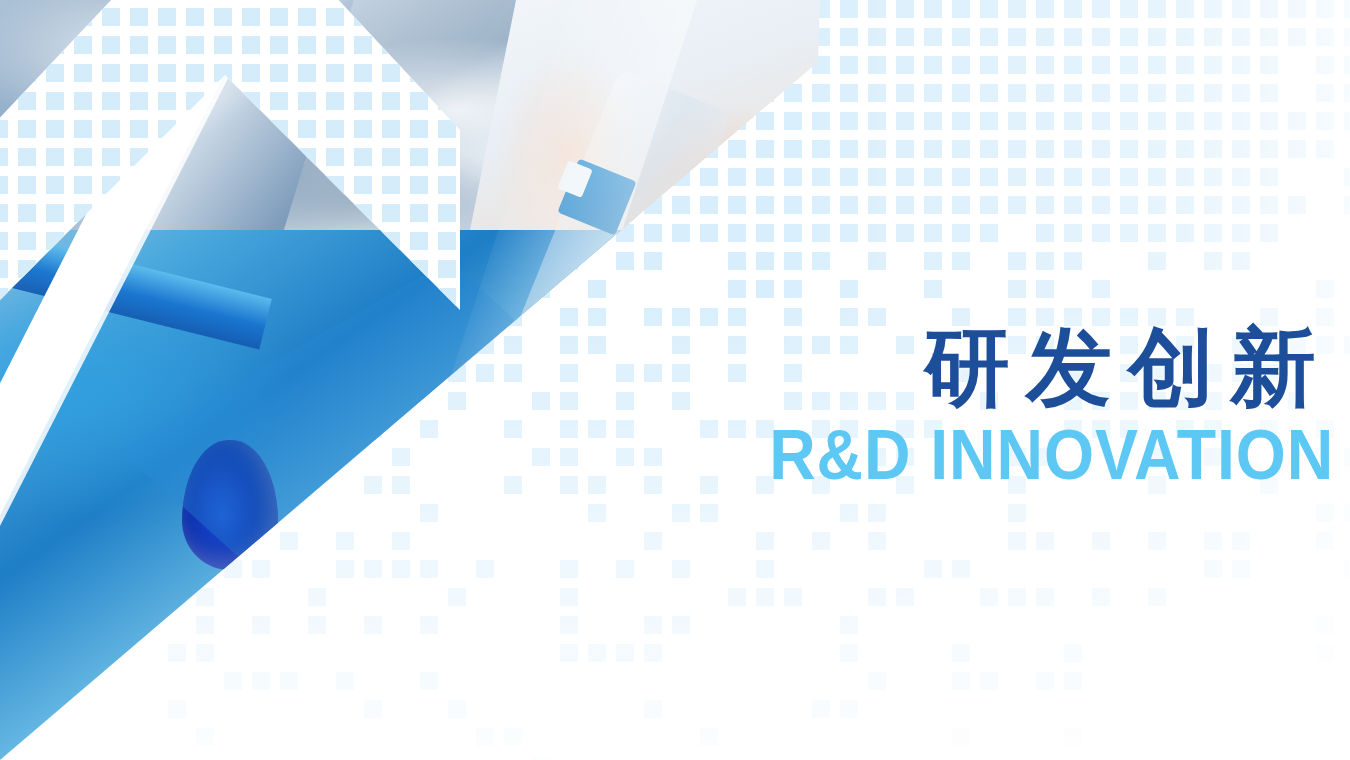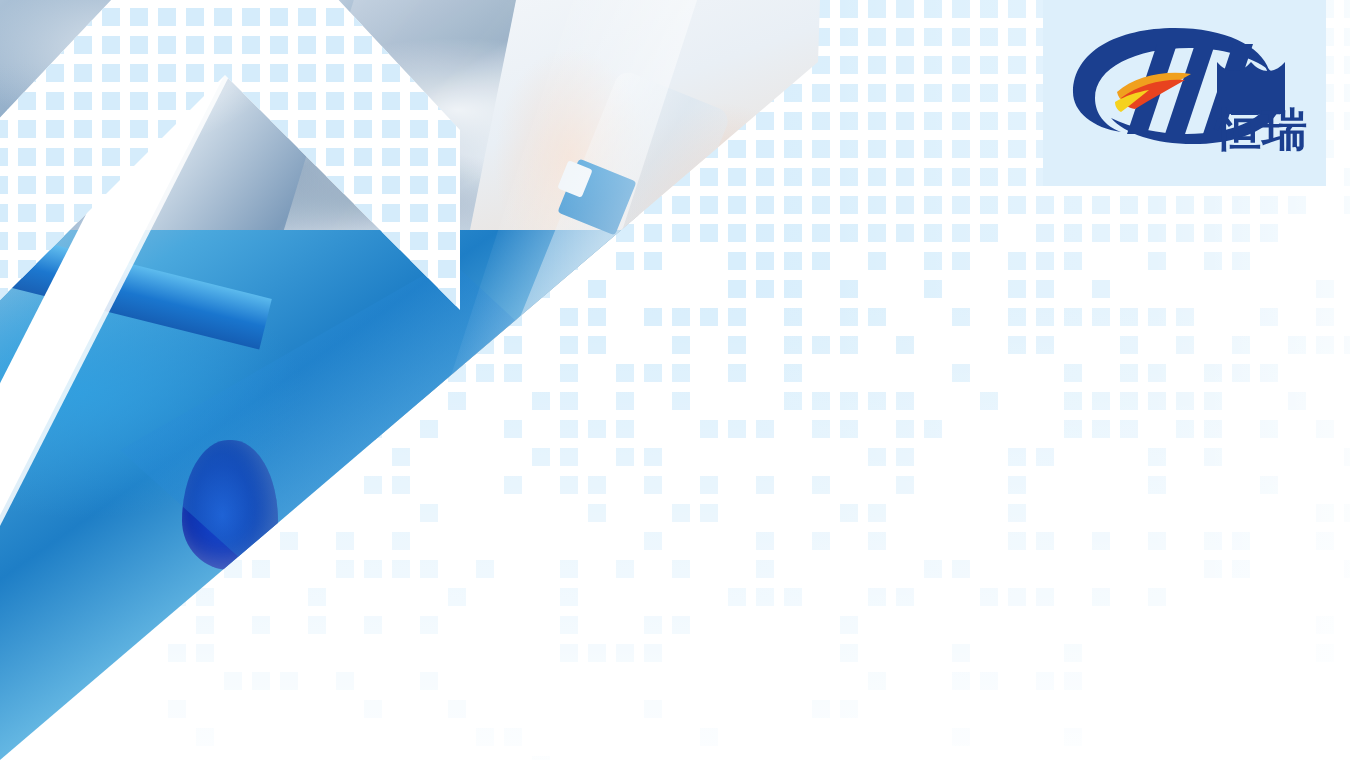--- a/index.html
+++ b/index.html
@@ -1365,35 +1365,19 @@
       <div class="grid-cell" style="left: 280px; top: 448px; width: 18px; height: 18px;"></div>
       <div class="grid-cell" style="left: 308px; top: 448px; width: 18px; height: 18px;"></div>
       <div class="grid-cell" style="left: 336px; top: 448px; width: 18px; height: 18px;"></div>
       <div class="grid-cell" style="left: 364px; top: 448px; width: 18px; height: 18px;"></div>
       <div class="grid-cell" style="left: 392px; top: 448px; width: 18px; height: 18px;"></div>
       <div class="grid-cell" style="left: 420px; top: 448px; width: 18px; height: 18px;"></div>
       <div class="grid-cell" style="left: 448px; top: 448px; width: 18px; height: 18px;"></div>
       <div class="grid-cell" style="left: 476px; top: 448px; width: 18px; height: 18px;"></div>
     </div>
 
-  <div class="logo-plate">
-    <div class="logo-inner">
-      <svg class="logo-svg" width="240" height="150" viewBox="0 0 240 150" aria-hidden="true">
-
-        <path d="M8 74 C8 34 52 10 110 10 C160 10 196 28 204 52 C186 38 156 30 124 30 C70 30 30 50 30 80 C30 96 40 108 56 114 C28 110 8 94 8 74 Z" fill="#1b3f8f"></path>
-        <path d="M200 48 C216 60 222 76 214 92 C204 112 172 126 128 126 C90 126 60 116 46 100 C66 110 94 116 122 116 C166 116 198 102 204 82 C207 70 205 58 200 48 Z" fill="#1b3f8f"></path>
-
-        <path d="M62 116 L92 26 L112 26 L82 116 Z" fill="#1b3f8f"></path>
-        <path d="M100 116 L130 26 L150 26 L120 116 Z" fill="#1b3f8f"></path>
-        <path d="M138 116 L168 26 L188 26 L158 116 Z" fill="#1b3f8f"></path>
-
-        <path d="M152 44 C162 56 176 56 186 44 C196 56 210 56 220 44 L220 96 L152 96 Z" fill="#1b3f8f"></path>
-
-        <path d="M52 74 C70 58 100 52 126 56 C108 66 88 78 70 90 C60 88 54 82 52 74 Z" fill="#f0a01e"></path>
-        <path d="M56 80 C74 66 100 60 120 62 C104 71 86 81 70 91 C63 90 58 86 56 80 Z" fill="#e8431f"></path>
-        <path d="M50 84 C60 78 72 74 84 72 C74 80 64 88 56 94 C52 92 50 88 50 84 Z" fill="#f5d21e"></path>
-      </svg>
-    </div>
-    <div class="logo-cn">恒瑞</div>
+
+  <div class="headline">
+    <div class="headline-cn">研发创新</div>
+    <div class="headline-en">R&amp;D INNOVATION</div>
   </div>
 
-
 </div>
 
 </body></html>

